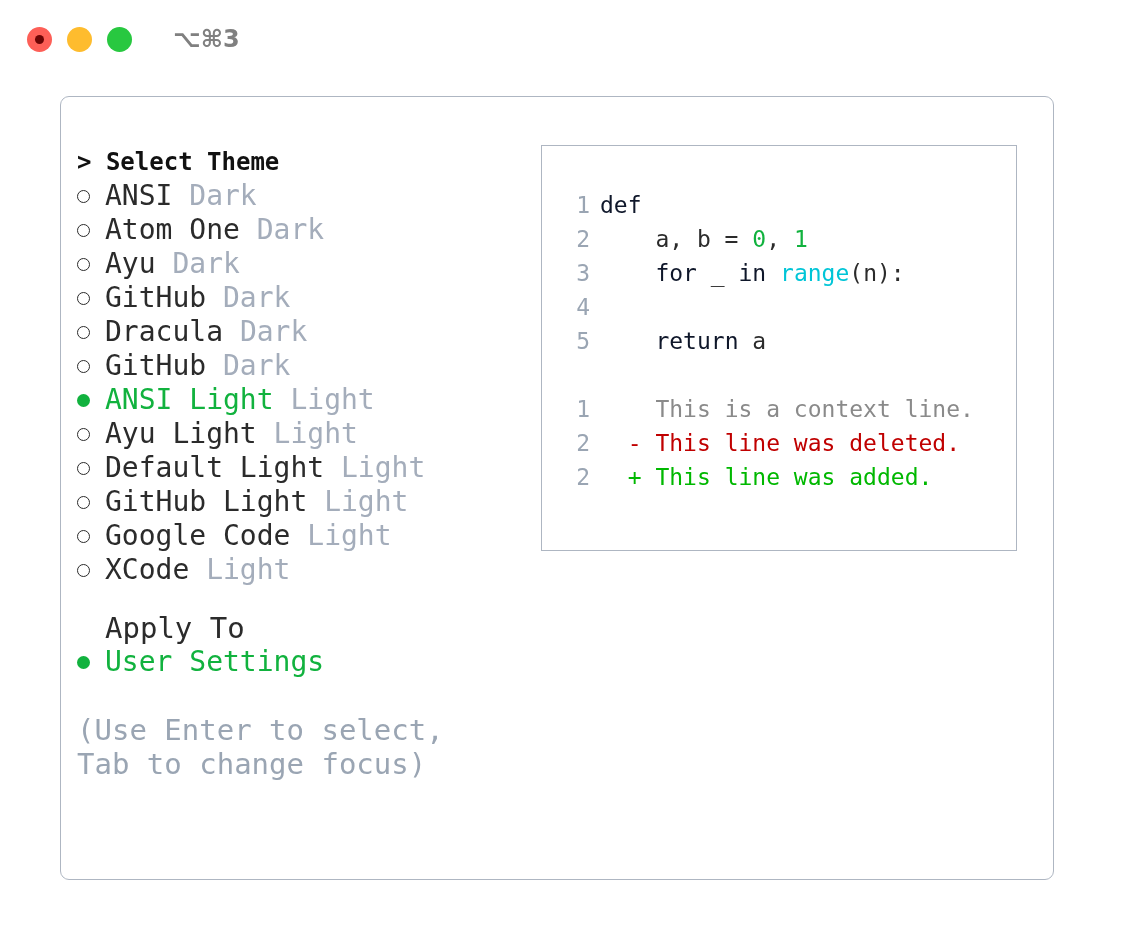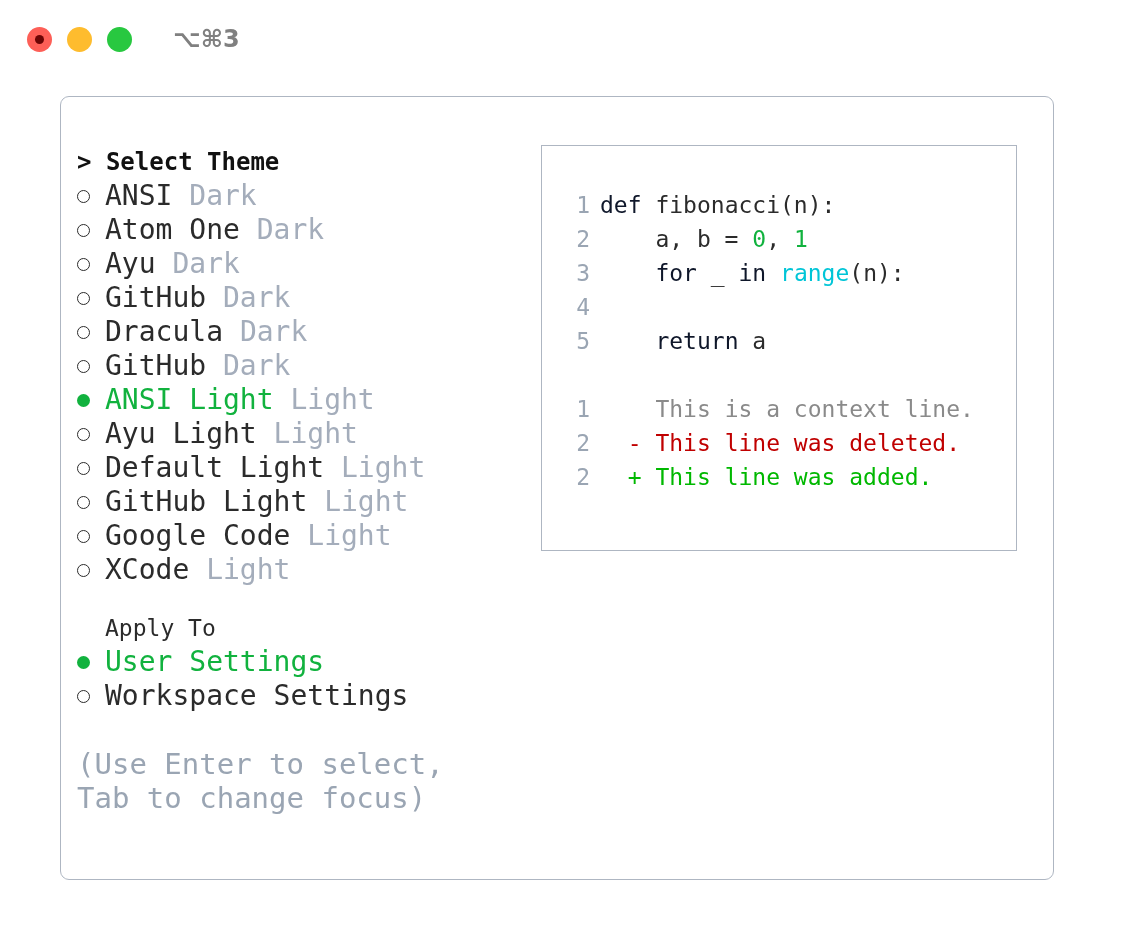--- a/index.html
+++ b/index.html
@@ -119,21 +119,21 @@
     background: transparent;
   }
   .bullet.on {
     background: #11b23e;
     border: none;
   }
   .item-name { color: #2b2b2b; }
   .item-name.sel { color: #11b23e; }
   .item-kind { color: #a4adbb; }
   .apply-title {
-    font-size: 23px;
+    font-size: 29px;
     color: #2b2b2b;
     line-height: 34px;
     padding-left: 28px;
     white-space: pre;
   }
   .spacer-sm { height: 24px; }
   .hint {
     margin-top: 34px;
     font-size: 29px;
     color: #9aa5b3;
@@ -219,30 +219,29 @@
             <div class="row"><span class="bullet-cell"><span class="bullet off"></span></span><span class="item-name">GitHub Light</span><span class="item-name"> </span><span class="item-kind">Light</span></div>
             <div class="row"><span class="bullet-cell"><span class="bullet off"></span></span><span class="item-name">Google Code</span><span class="item-name"> </span><span class="item-kind">Light</span></div>
             <div class="row"><span class="bullet-cell"><span class="bullet off"></span></span><span class="item-name">XCode</span><span class="item-name"> </span><span class="item-kind">Light</span></div>
           </div>
 
         <div class="spacer-sm"></div>
 
         <div class="apply-title">Apply To</div>
         <div id="apply-list">
             <div class="row"><span class="bullet-cell"><span class="bullet on"></span></span><span class="item-name sel">User Settings</span></div>
-            <div class="row"><span class="bullet-cell"><span class="bullet off"></span></span><span class="item-name">Workspace Settings</span></div>
           </div>
 
         <div class="hint">(Use Enter to select, Tab to change focus)</div>
       </div>
 
       <div class="right-col">
         <div class="preview-box">
           <div id="code-block">
-              <div class="code-line"><span class="lineno">1</span><span class="kw">def</span><span class="code-text"> fibonacci(n):</span></div>
+              <div class="code-line"><span class="lineno">1</span><span class="kw">def</span></div>
               <div class="code-line"><span class="lineno">2</span><span class="code-text">    a, b = </span><span class="num">0</span><span class="code-text">, </span><span class="num">1</span></div>
               <div class="code-line"><span class="lineno">3</span><span class="code-text">    </span><span class="kw">for</span><span class="code-text"> _ </span><span class="kw">in</span><span class="code-text"> </span><span class="fn">range</span><span class="code-text">(n):</span></div>
               <div class="code-line"><span class="lineno">4</span></div>
               <div class="code-line"><span class="lineno">5</span><span class="code-text">    </span><span class="kw">return</span><span class="code-text"> a</span></div>
             </div>
           <div class="gap"></div>
           <div id="diff-block">
               <div class="code-line"><span class="lineno">1</span><span class="diff-ctx">    </span><span class="diff-ctx">This is a context line.</span></div>
               <div class="code-line"><span class="lineno">2</span><span class="diff-del">  - </span><span class="diff-del">This line was deleted.</span></div>
               <div class="code-line"><span class="lineno">2</span><span class="diff-add">  + </span><span class="diff-add">This line was added.</span></div>

